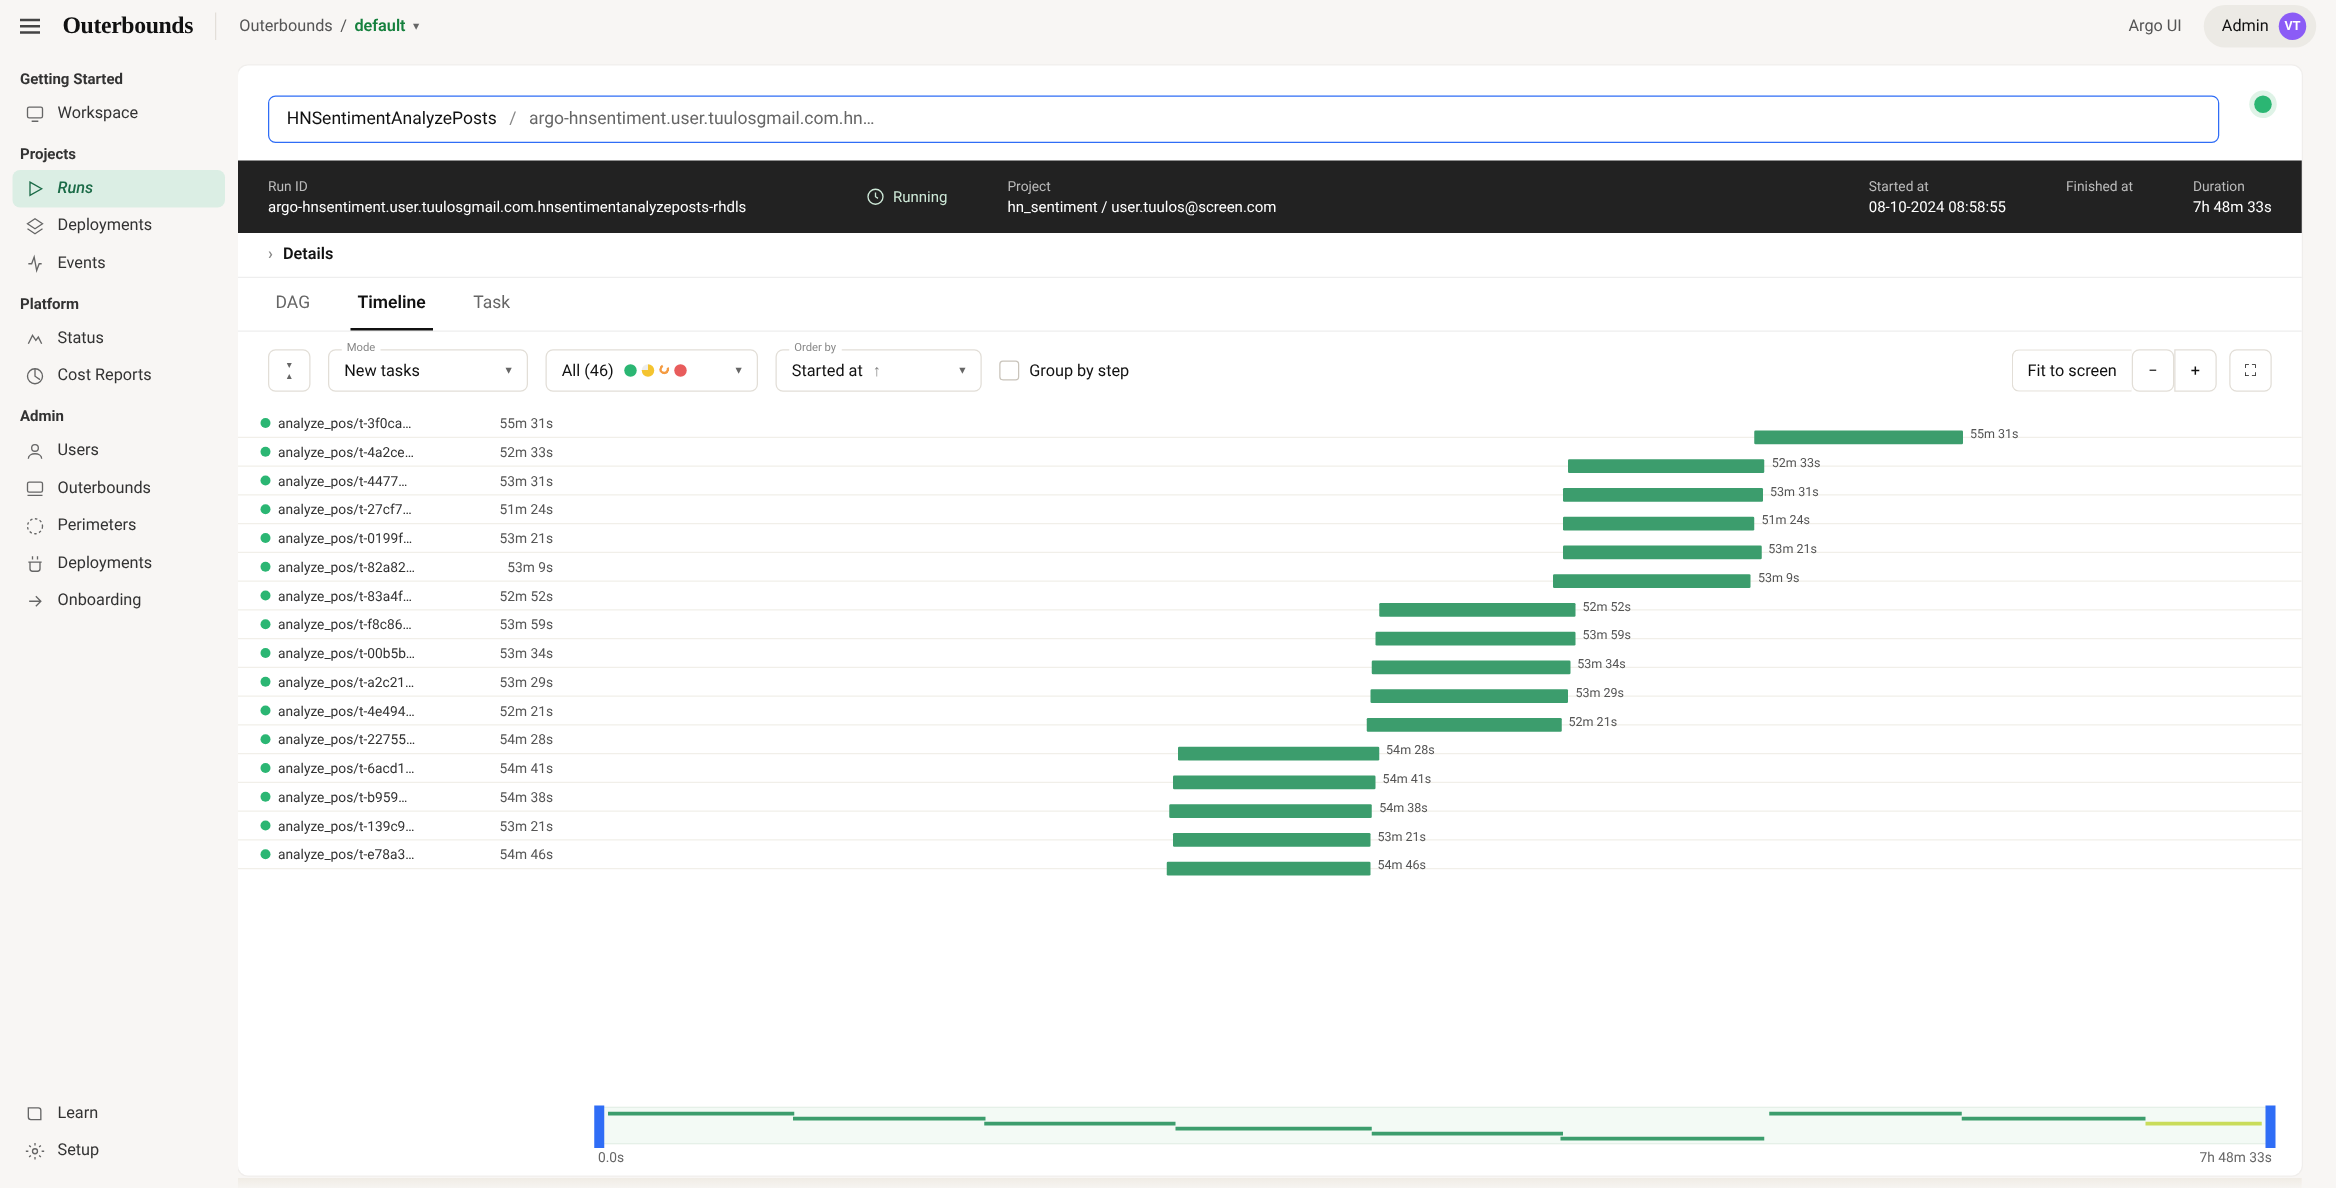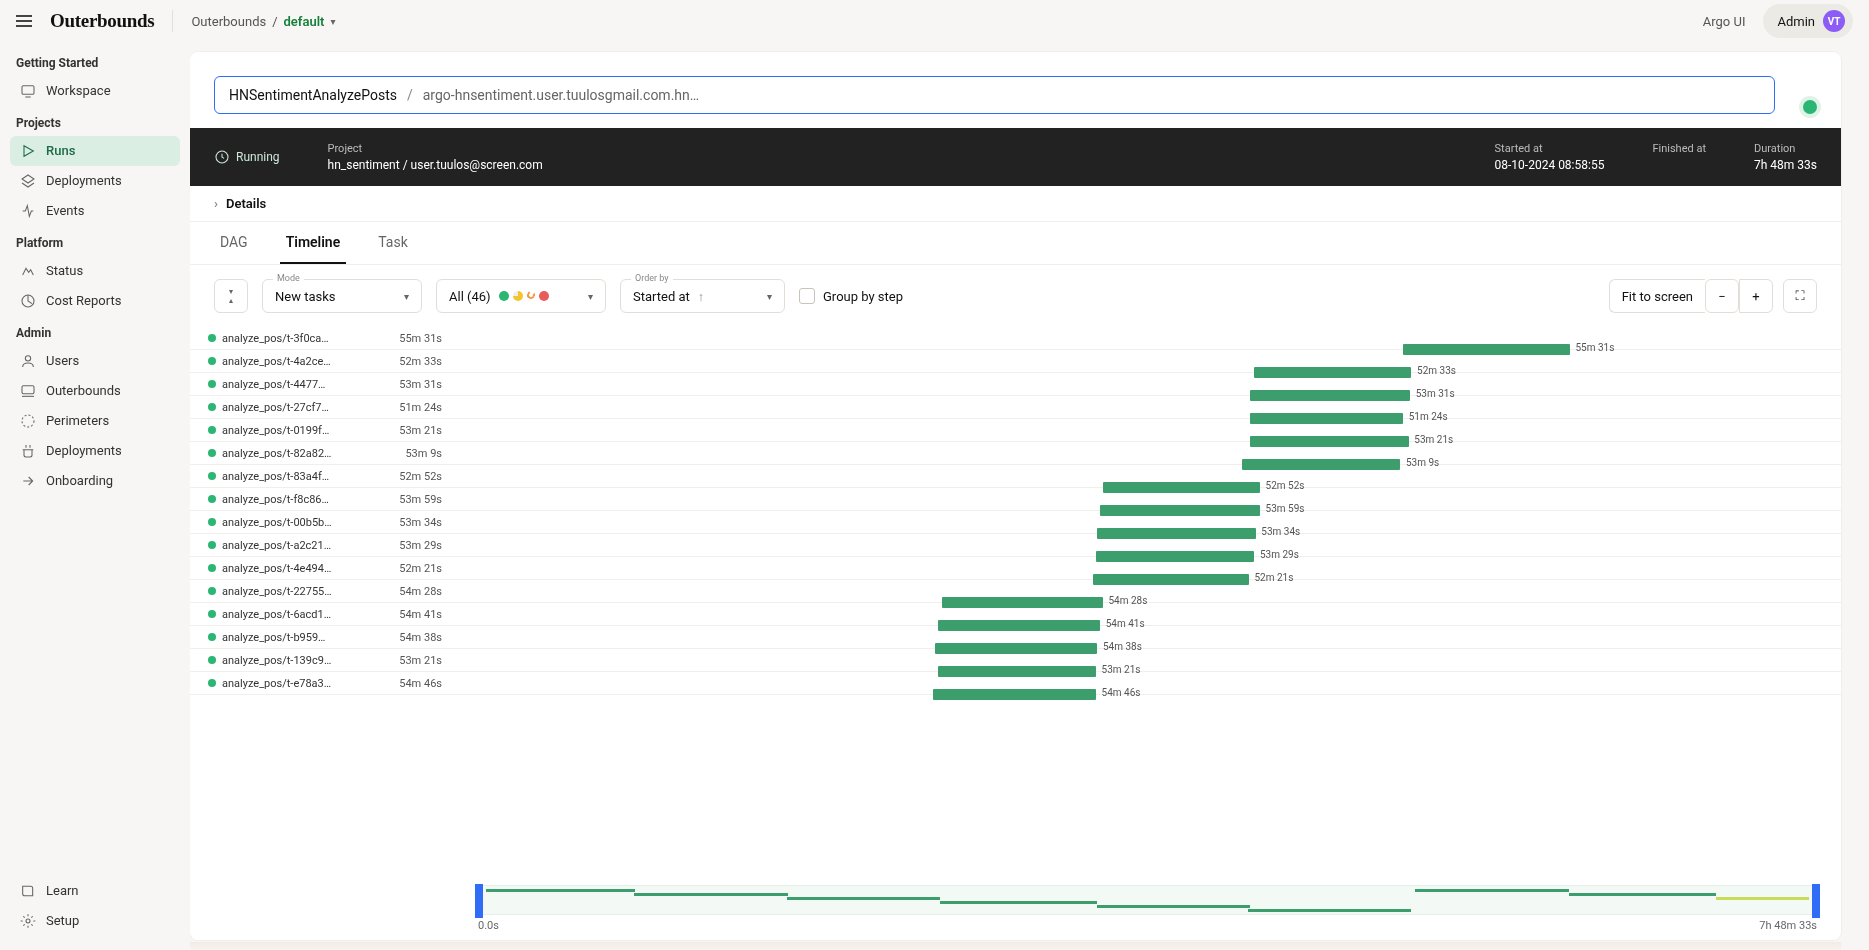--- a/index.html
+++ b/index.html
@@ -13,26 +13,26 @@
     .crumbs .proj { font-weight:600; color:#15803d;}
     .spacer { flex:1;}
     .argo-link { color:#555; font-size:13px;}
     .admin-pill { display:flex; align-items:center; gap:8px; background:#eceae5; padding:6px 8px 6px 14px; border-radius:20px; font-size:13px;}
     .avatar { width:22px; height:22px; border-radius:50%; background:#8b5cf6; color:#fff; font-size:10px; display:flex; align-items:center; justify-content:center; font-weight:700;}
     .layout { display:flex; height:calc(100% - 42px);}
     .sidebar { width:190px; padding:4px 10px; display:flex; flex-direction:column; }
     .side-section-title { font-size:12px; font-weight:700; color:#333; padding:10px 6px 6px;}
     .side-item { display:flex; align-items:flex-start; gap:10px; padding:7px 10px; border-radius:6px; font-size:13px; color:#333; cursor:pointer;}
     .side-item .ico { width:16px; height:16px; display:flex; align-items:center; justify-content:center; color:#666;}
-    .side-item.active { background:#dbeee4; color:#1b6b47; font-weight:500;}
+    .side-item.active { background:#dbeee4; color:#1b6b47; font-weight:500;font-style:italic;}
     .side-item.active .ico { color:#1b6b47;}
     .side-bottom { margin-top:auto; padding-bottom:10px;}
     .main-area { flex:1; padding:10px 28px 10px 0; overflow:auto;}
     .card { background:#fff; border-radius:8px; box-shadow:0 0 0 1px rgba(0,0,0,0.03); height:100%; display:flex; flex-direction:column;}
-    .run-search-row { padding:24px 24px 14px; display:flex; gap:28px; align-items:flex-end;}
+    .run-search-row { padding:24px 24px 14px; display:flex; gap:28px; align-items:flex-start;}
     .run-search { flex:1; border:1.5px solid #2f6df6; border-radius:6px; padding:10px 14px; display:flex; gap:10px; font-size:14px; align-items:center; min-width:0;}
     .run-search .flowname { color:#111;}
     .run-search .slash { color:#888;}
     .run-search .runid { color:#666; white-space:nowrap; overflow:hidden; text-overflow:ellipsis;}
     .status-dot { width:14px; height:14px; border-radius:50%; background:#2bb673;}
     .status-dot.big { box-shadow:0 0 0 4px #dff3e7;}
     .meta-band { background:#222; color:#fff; padding:14px 24px; display:flex; gap:48px; font-size:12px;}
     .meta-band .lbl { color:#bbb; font-size:11px; margin-bottom:3px; }
     .meta-band .val { color:#fff; font-size:12px;}
     .meta-band .grow { flex:1;}
@@ -224,20 +224,24 @@
       <div class="run-search-row">
         <div class="run-search">
           <span class="flowname">HNSentimentAnalyzePosts</span>
           <span class="slash">/</span>
           <span class="runid">argo-hnsentiment.user.tuulosgmail.com.hn…</span>
         </div>
         <div class="status-dot big"></div>
       </div>
 
       <div class="meta-band">
+        <div style="min-width:430px;">
+          <div class="lbl">Run ID</div>
+          <div class="val">argo-hnsentiment.user.tuulosgmail.com.hnsentimentanalyzeposts-rhdls</div>
+        </div>
         <div class="running-pill">
           <svg class="ico-svg" viewBox="0 0 24 24">
               <circle cx="12" cy="12" r="9"></circle>
               <path d="M12 7v5l3 2"></path>
             </svg>
           <span>Running</span>
         </div>
         <div>
           <div class="lbl">Project</div>
           <div class="val">hn_sentiment / user.tuulos@screen.com</div>

